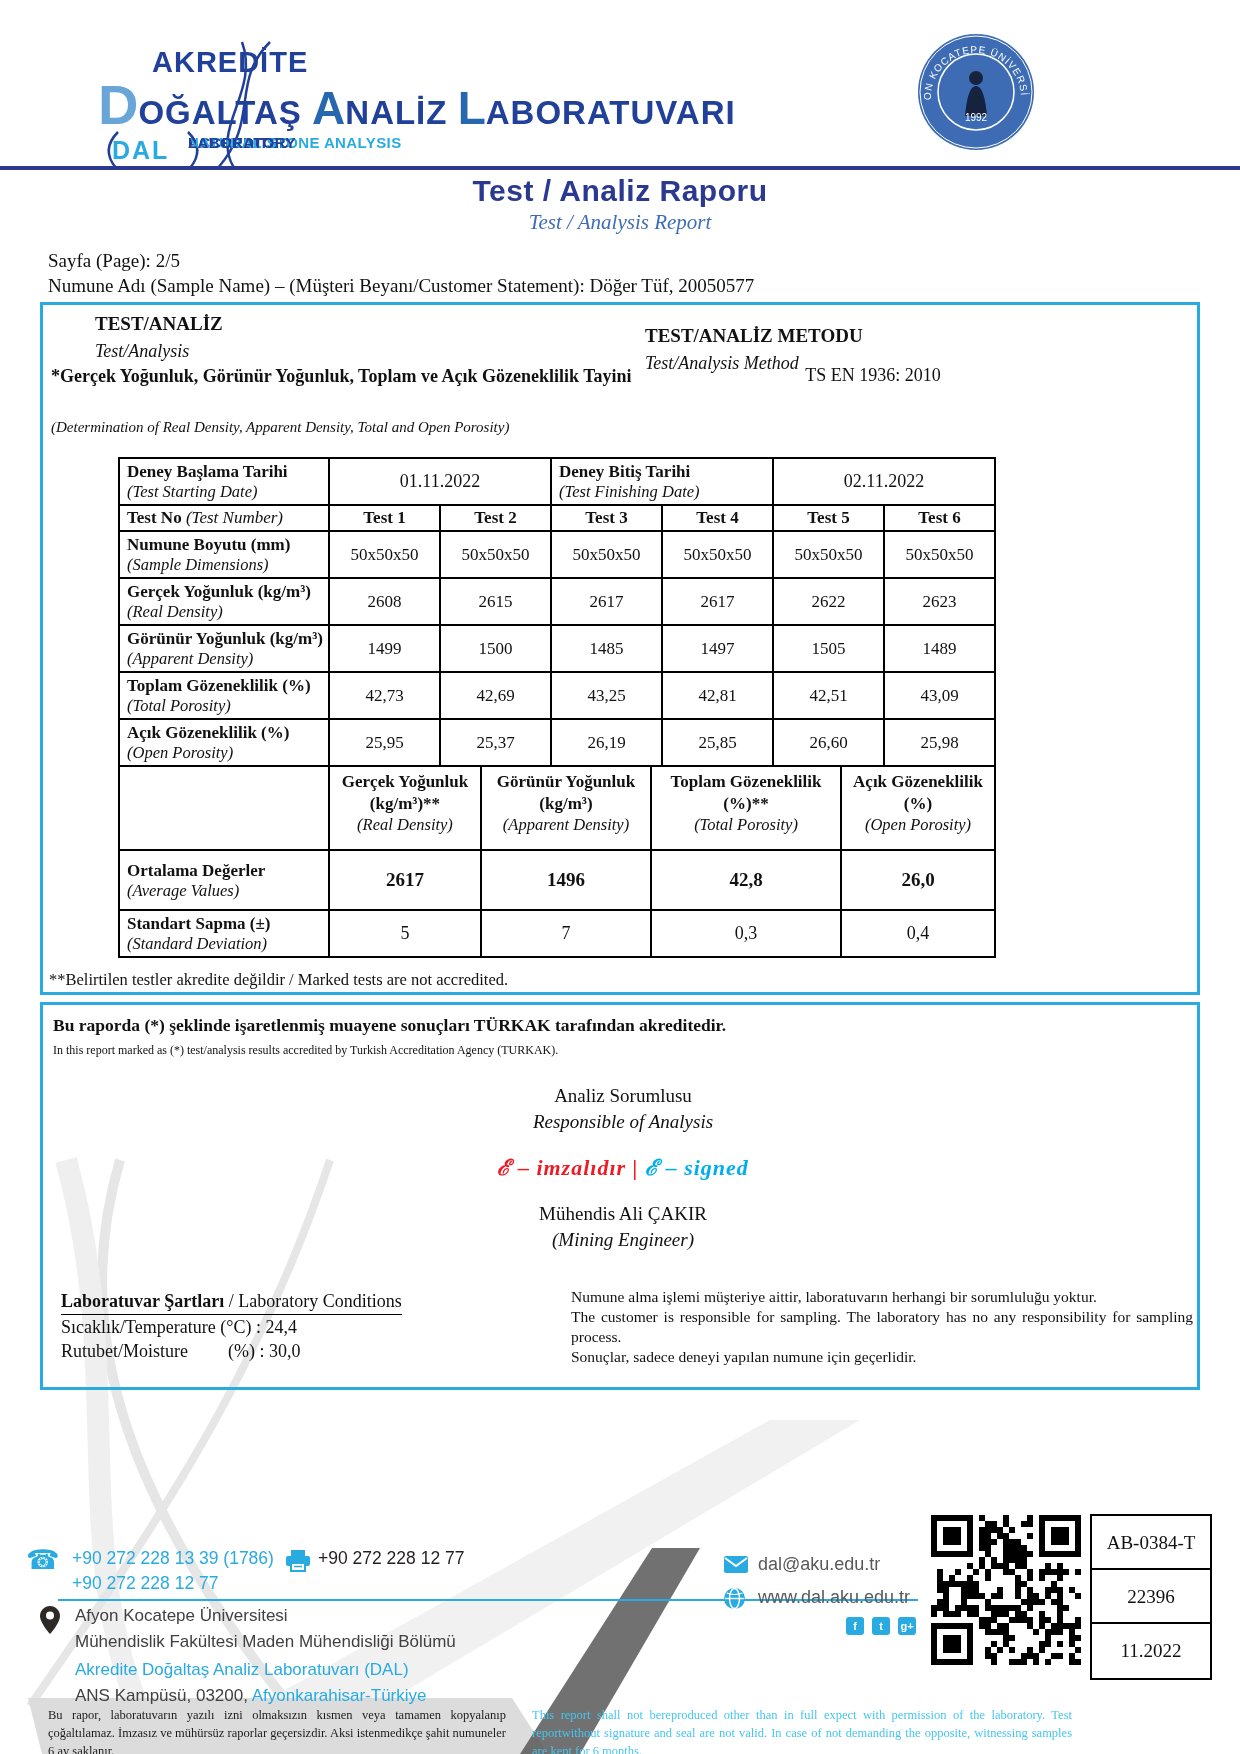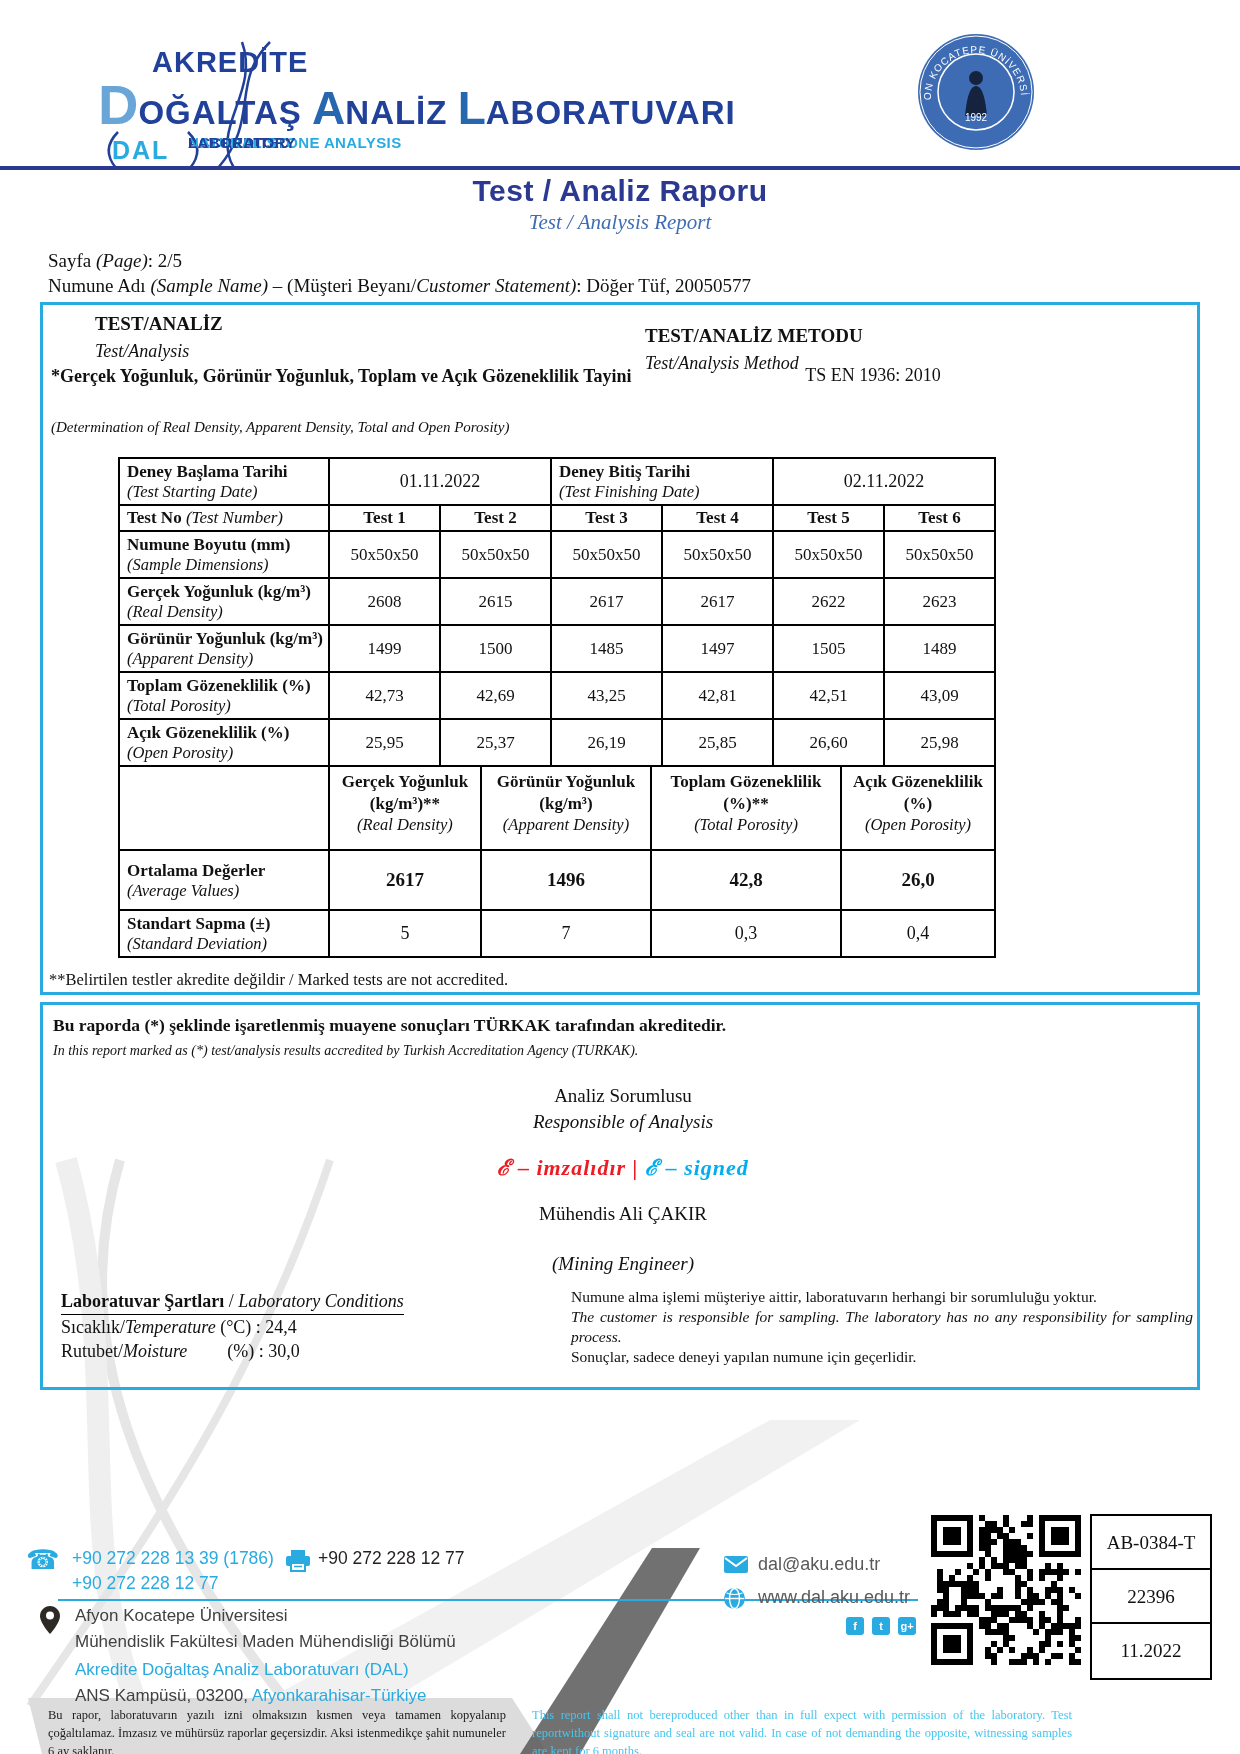--- a/index.html
+++ b/index.html
@@ -30,21 +30,21 @@
   .seal { left:916px; top:32px; }
 
   .rule-top { left:0; top:166px; width:1240px; height:4px; background:#2b3990; }
   .doc-title { left:0; top:174px; width:1240px; text-align:center;
     font-family:"Liberation Sans",sans-serif; font-weight:700; font-size:30px; color:#2b3990; letter-spacing:.5px; }
   .doc-subtitle { left:0; top:210px; width:1240px; text-align:center;
     font-style:italic; font-size:21px; color:#3e6db5; }
 
   .meta-page { left:48px; top:250px; font-size:19px; }
   .meta-sample { left:48px; top:275px; font-size:19px; }
-  .it { font-style:italic; }
+  .it { }
 
   
   .box1 { left:40px; top:302px; width:1160px; height:693px; border:3px solid #29abe2; background:transparent; }
   .box2 { left:40px; top:1002px; width:1160px; height:388px; border:3px solid #29abe2; background:transparent; }
   .box1 > *, .box2 > * { position:absolute; }
 
   .sec-h { width:400px; text-align:left; }
   .sec-h .t { font-weight:700; font-size:19px; }
   .sec-h .s { font-style:italic; font-size:18px; margin-top:6px; }
   .sec-h-left  { left:52px;  top:8px; }
@@ -74,28 +74,28 @@
   .t2 tr.r-std td { height:46px; }
   .t2 .sh { text-align:center; }
   .t2 .sh .b { line-height:22px; }
   .avgval { font-weight:700; font-size:19px; }
   .stdval { font-size:18px; }
   .dateval { font-size:18px; }
   .footnote { left:6px; bottom:2px; font-size:16.5px; }
 
   
   .acc-tr { left:10px; top:10px; font-weight:700; font-size:17.5px; }
-  .acc-en { left:10px; top:38px; font-style:italic; font-size:14px; }
+  .acc-en { left:10px; top:38px; font-size:12px; }
   .ctr { left:0; width:1160px; text-align:center; }
   .resp-tr { top:80px; font-size:19px; }
   .resp-en { top:106px; font-style:italic; font-size:19px; }
   .esign { top:146px; font-size:22px; font-weight:700; font-style:italic; letter-spacing:1px; }
   .esign .red { color:#ed1c24; } .esign .cyn { color:#00aeef; }
   .sig-name { top:198px; font-size:19px; }
-  .sig-role { top:224px; font-style:italic; font-size:19px;margin-top:24px; }
+  .sig-role { top:224px; font-style:italic; font-size:19px; }
 
   .labcond { left:18px; top:284px; font-size:18px; line-height:24px; }
   .labcond .hd { display:inline-block; border-bottom:1.5px solid #000; padding-bottom:1px; }
   .labcond .hd .tr { font-weight:700; }
   .gap { display:inline-block; width:40px; }
 
   .samplenote { left:528px; top:282px; width:622px; font-size:15.5px; line-height:20px; }
   .samplenote .jt { text-align:justify; }
 
   

